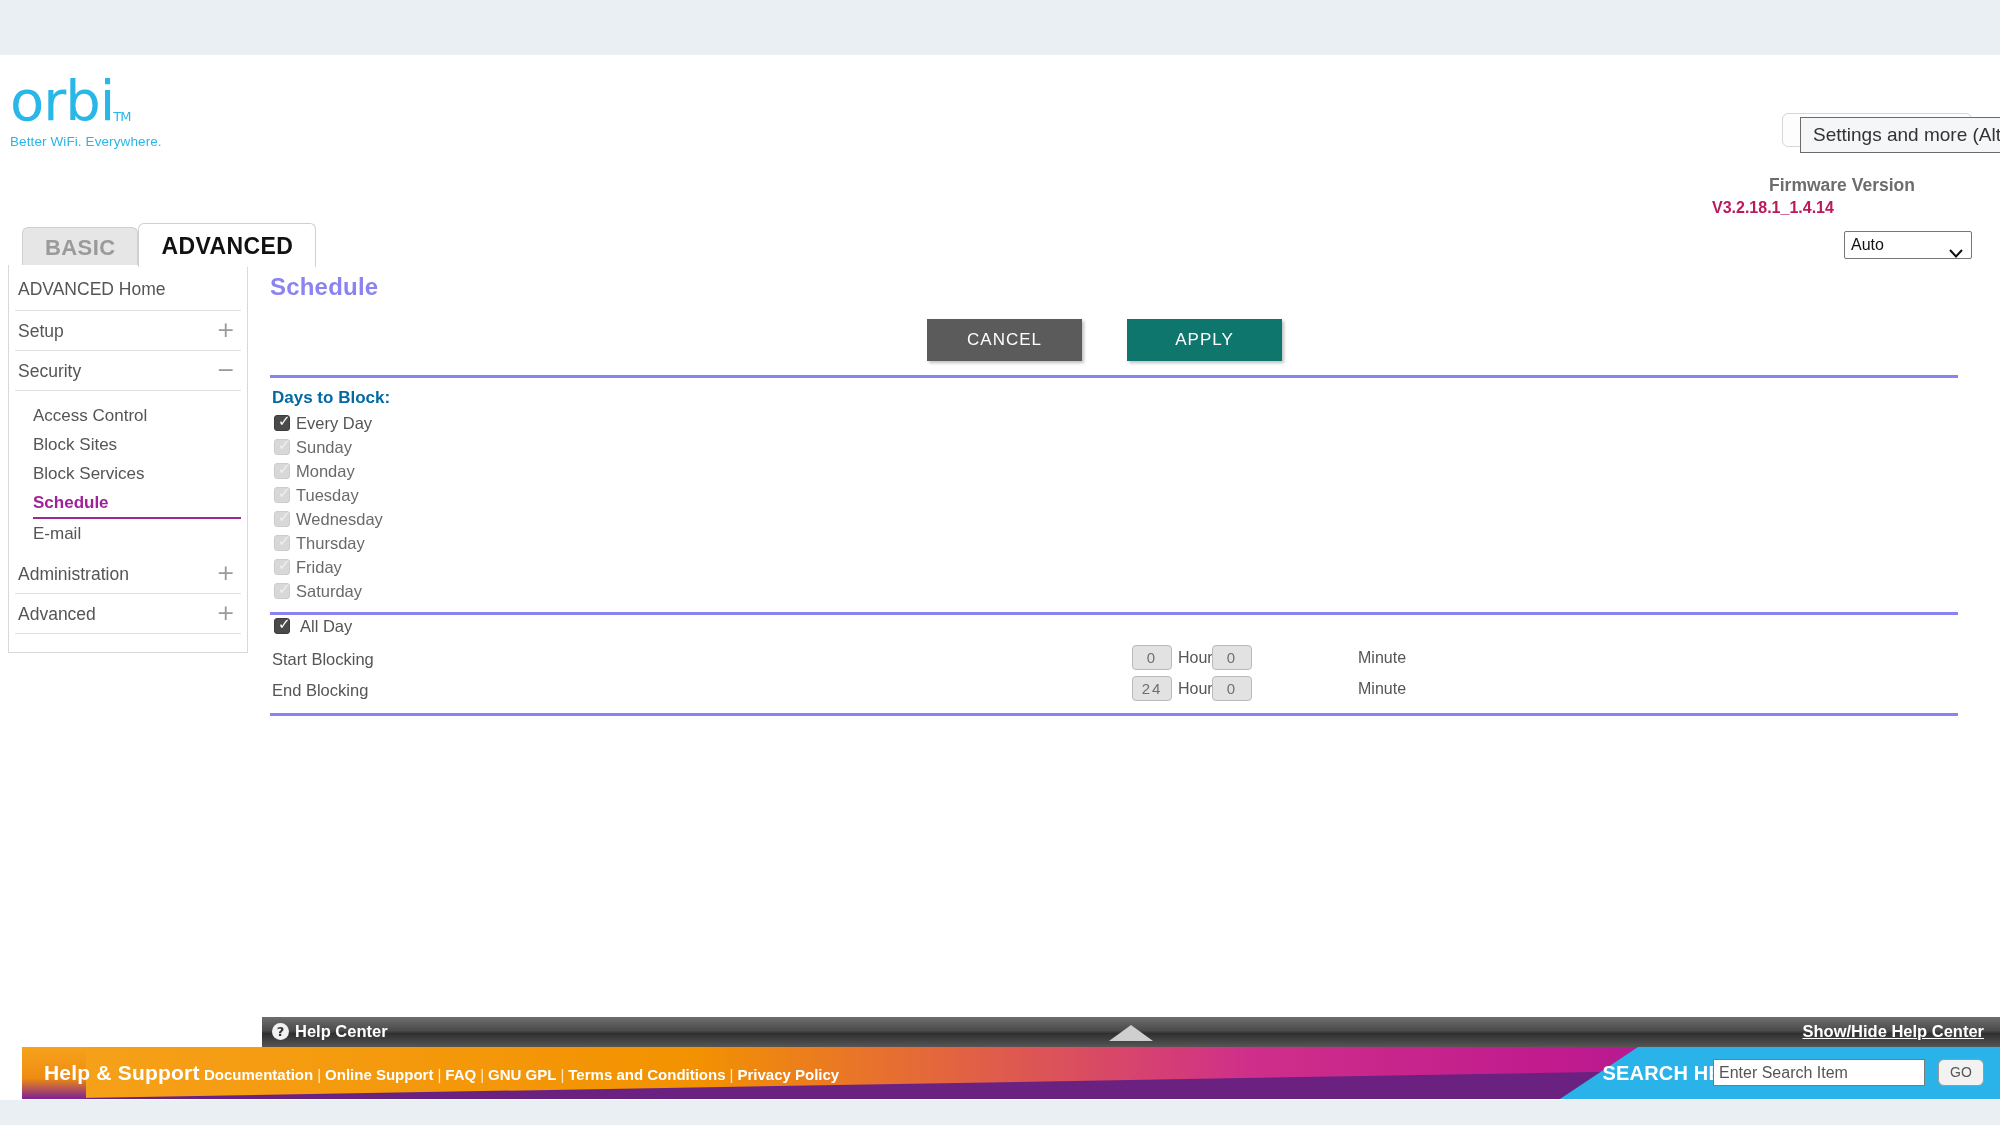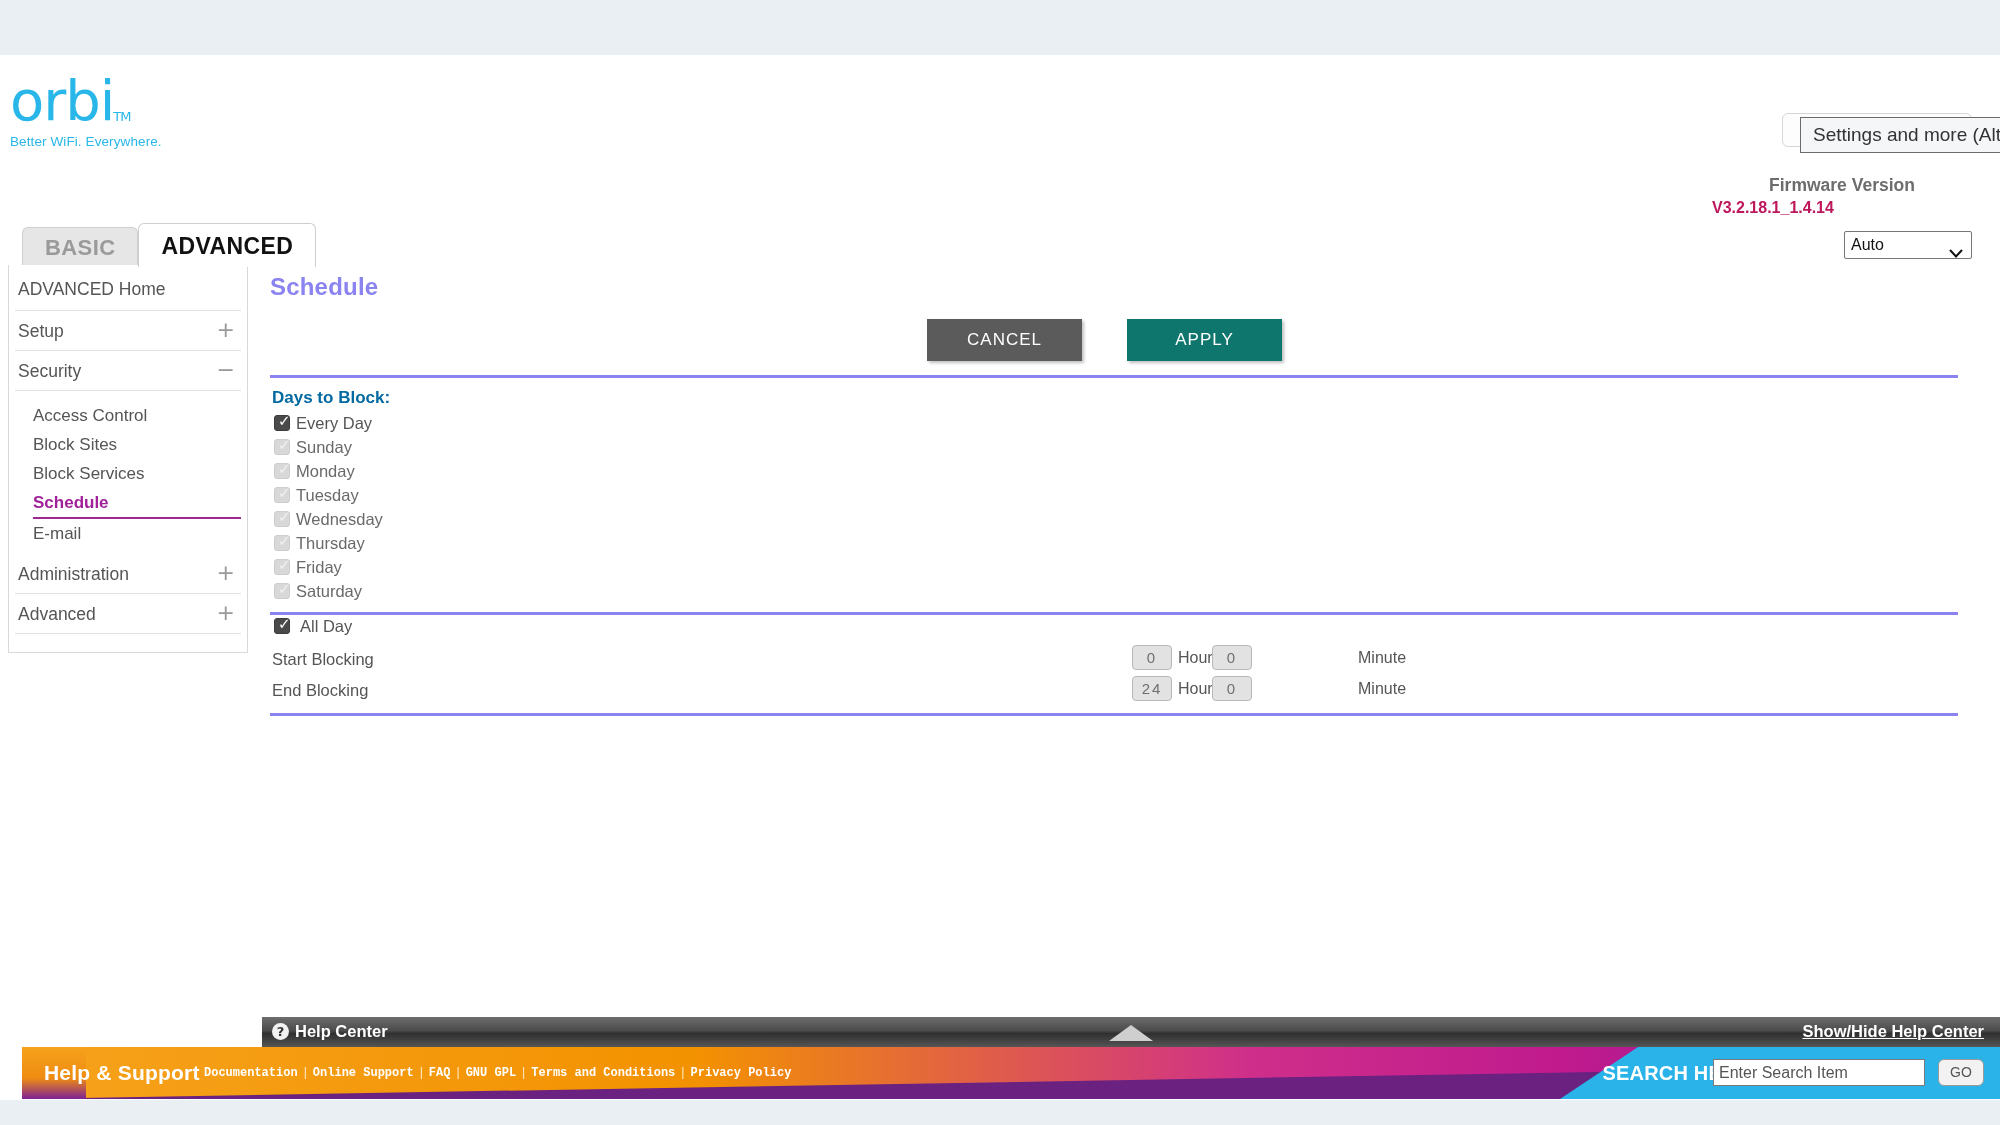--- a/index.html
+++ b/index.html
@@ -357,25 +357,24 @@
     position: absolute; left: 22px; top: 14px;
     color: #ffffff;
     font-size: 21px;
     font-weight: bold;
     letter-spacing: .2px;
     z-index: 5;
   }
   #footer-links {
     position: absolute; left: 182px; top: 19px;
     color: #fff;
-    font-size: 12px;
+    font-size: 15px;
     font-weight: bold;
     z-index: 5;
     white-space: nowrap;
-    font-family: Liberation Mono, monospace;
   }
   #footer-links .sep { opacity: .8; margin: 0 4px; font-weight: normal; }
   #footer-links .lnk { }
 
   #searchhelp-bg {
     position: absolute; right: 0; top: 0;
     width: 440px; height: 52px;
     background: #2ab3e8;
     clip-path: polygon(78px 0, 100% 0, 100% 52px, 0 52px);
     z-index: 4;

